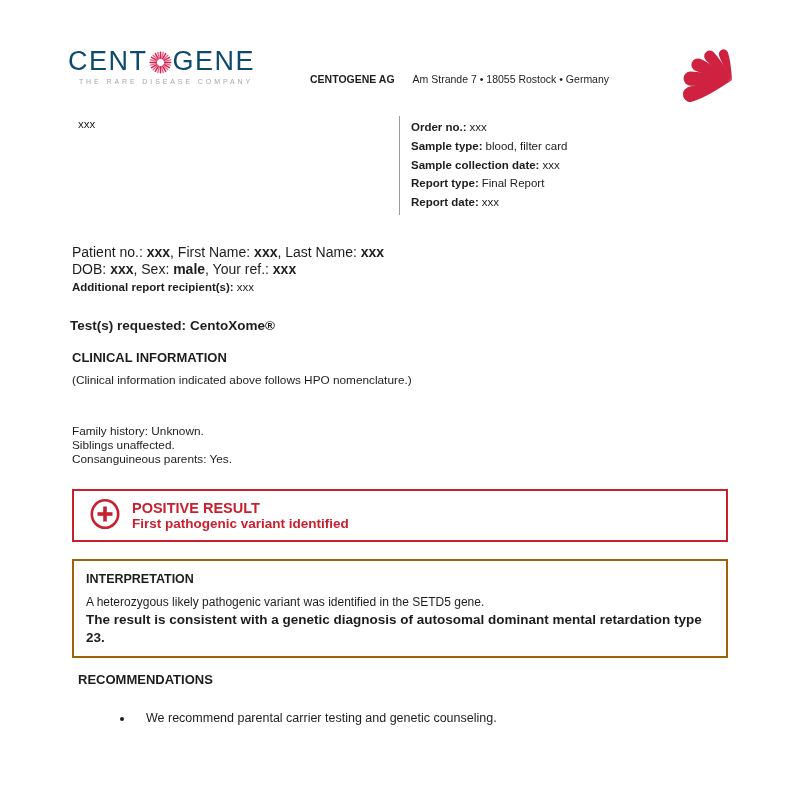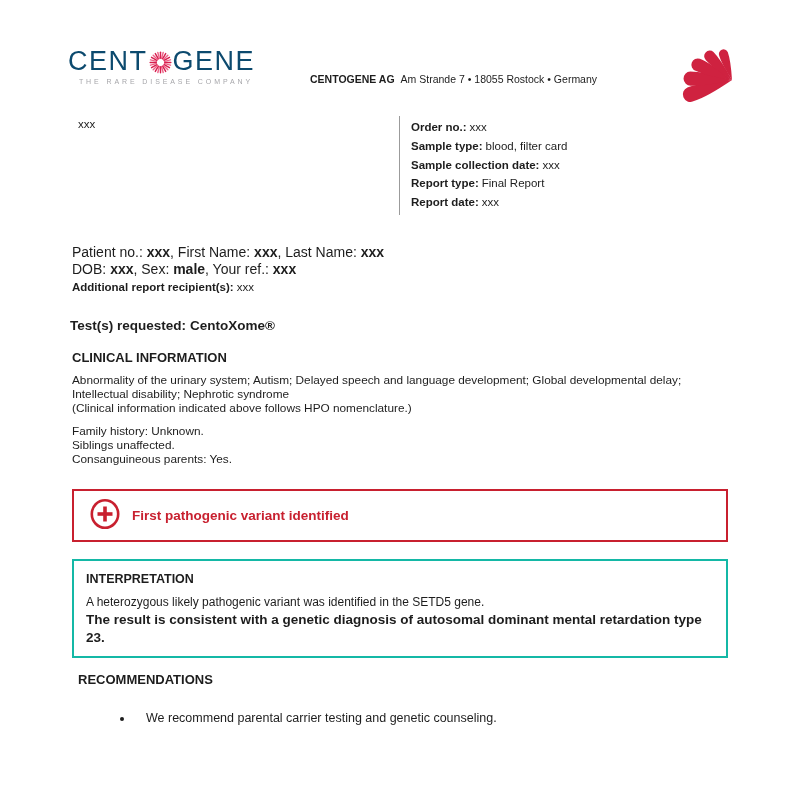--- a/index.html
+++ b/index.html
@@ -12,21 +12,21 @@
   .b{font-weight:bold;}
 
   
   #logo{left:68px;top:48px;}
   .logo-line{display:flex;align-items:center;font-size:27px;letter-spacing:1.5px;color:#0c4a6e;line-height:27px;}
   .logo-burst{width:23px;height:23px;margin:2px 1px 0 1px;flex:0 0 auto;}
   .logo-tagline{font-size:7px;letter-spacing:2.9px;color:#a6a6aa;margin-top:3px;text-align:right;padding-right:2px;}
 
   
   #header-center{left:310px;top:73px;font-size:10.5px;white-space:nowrap;}
-  #header-center .addr{margin-left:6px;}
+  #header-center .addr{margin-left:18px;}
 
   
   #fan{left:672px;top:44px;width:62px;height:66px;}
 
   
   #addressee{left:78px;top:118px;font-size:11.5px;}
 
   
   #order-box{left:399px;top:116px;width:300px;border-left:1px solid #9b9b9b;padding:2px 0 3px 11px;font-size:11.5px;}
   .order-row{line-height:18.8px;white-space:nowrap;}
@@ -48,21 +48,21 @@
   #clinical-p2{left:72px;top:425px;width:652px;font-size:11.8px;line-height:13.9px;}
 
   
   #result-box{left:72px;top:489px;width:652px;height:49px;border:2px solid #c8202f;display:flex;align-items:center;background:#fff;}
   #result-icon{margin-left:13px;flex:0 0 auto;}
   #result-text{margin-left:9px;color:#c8202f;}
   #result-title{font-size:14.5px;font-weight:bold;line-height:16px;}
   #result-sub{font-size:13.5px;font-weight:bold;line-height:15px;}
 
   
-  #interp-box{left:72px;top:559px;width:628px;border:2px solid #14b8a6;padding:11px 12px 10px 12px;background:#fff;}
+  #interp-box{left:72px;top:559px;width:628px;border:2px solid #a16207;padding:11px 12px 10px 12px;background:#fff;}
   #interp-heading{font-size:12.5px;font-weight:bold;margin-bottom:9px;}
   #interp-body{font-size:12px;line-height:15px;}
   #interp-conclusion{font-size:13.5px;font-weight:bold;line-height:17.5px;margin-top:1px;}
 
   
   #reco-heading{left:78px;top:672px;font-size:13px;font-weight:bold;}
   #reco-list{left:96px;top:695px;width:600px;}
   #reco-list ul{margin:16px;padding-left:22px;list-style:disc;}
   #reco-list li{font-size:12.5px;line-height:15px;padding-left:12px;}
 </style>
@@ -141,38 +141,38 @@
 <div id="recipients" class="abs">
   <span class="lab">Additional report recipient(s):</span><span>xxx</span>
 </div>
 
 <div id="tests" class="abs">
   <span>Test(s) requested:</span><span class="val">CentoXome®</span>
 </div>
 
 <div id="clinical-heading" class="abs">CLINICAL INFORMATION</div>
 <div id="clinical-p1" class="abs">
-  <div>Abnormality of the urinary system; Autism; Delayed speech and language development; Global developmental delay; Intellectual disability; Nephrotic syndrome</div>
   <div>(Clinical information indicated above follows HPO nomenclature.)</div>
 </div>
 <div id="clinical-p2" class="abs">
   <div>Family history: Unknown.</div>
   <div>Siblings unaffected.</div>
   <div>Consanguineous parents: Yes.</div>
 </div>
 
 <div id="result-box" class="abs">
   <span id="result-icon">
     <svg width="36" height="36" viewBox="0 0 36 36">
       <ellipse cx="18" cy="18" rx="13.2" ry="13.8" fill="none" stroke="#c8202f" stroke-width="2.6"></ellipse>
       <line x1="10.5" y1="18" x2="25.5" y2="18" stroke="#c8202f" stroke-width="3.6"></line>
       <line x1="18" y1="10.5" x2="18" y2="25.5" stroke="#c8202f" stroke-width="3.6"></line>
     </svg>
   </span>
   <span id="result-text">
+    <div id="result-title">POSITIVE RESULT</div>
     <div id="result-sub">First pathogenic variant identified</div>
   </span>
 </div>
 
 <div id="interp-box" class="abs">
   <div id="interp-heading">INTERPRETATION</div>
   <div id="interp-body">A heterozygous likely pathogenic variant was identified in the SETD5 gene.</div>
   <div id="interp-conclusion">The result is consistent with a genetic diagnosis of autosomal dominant mental retardation type 23.</div>
 </div>
 

